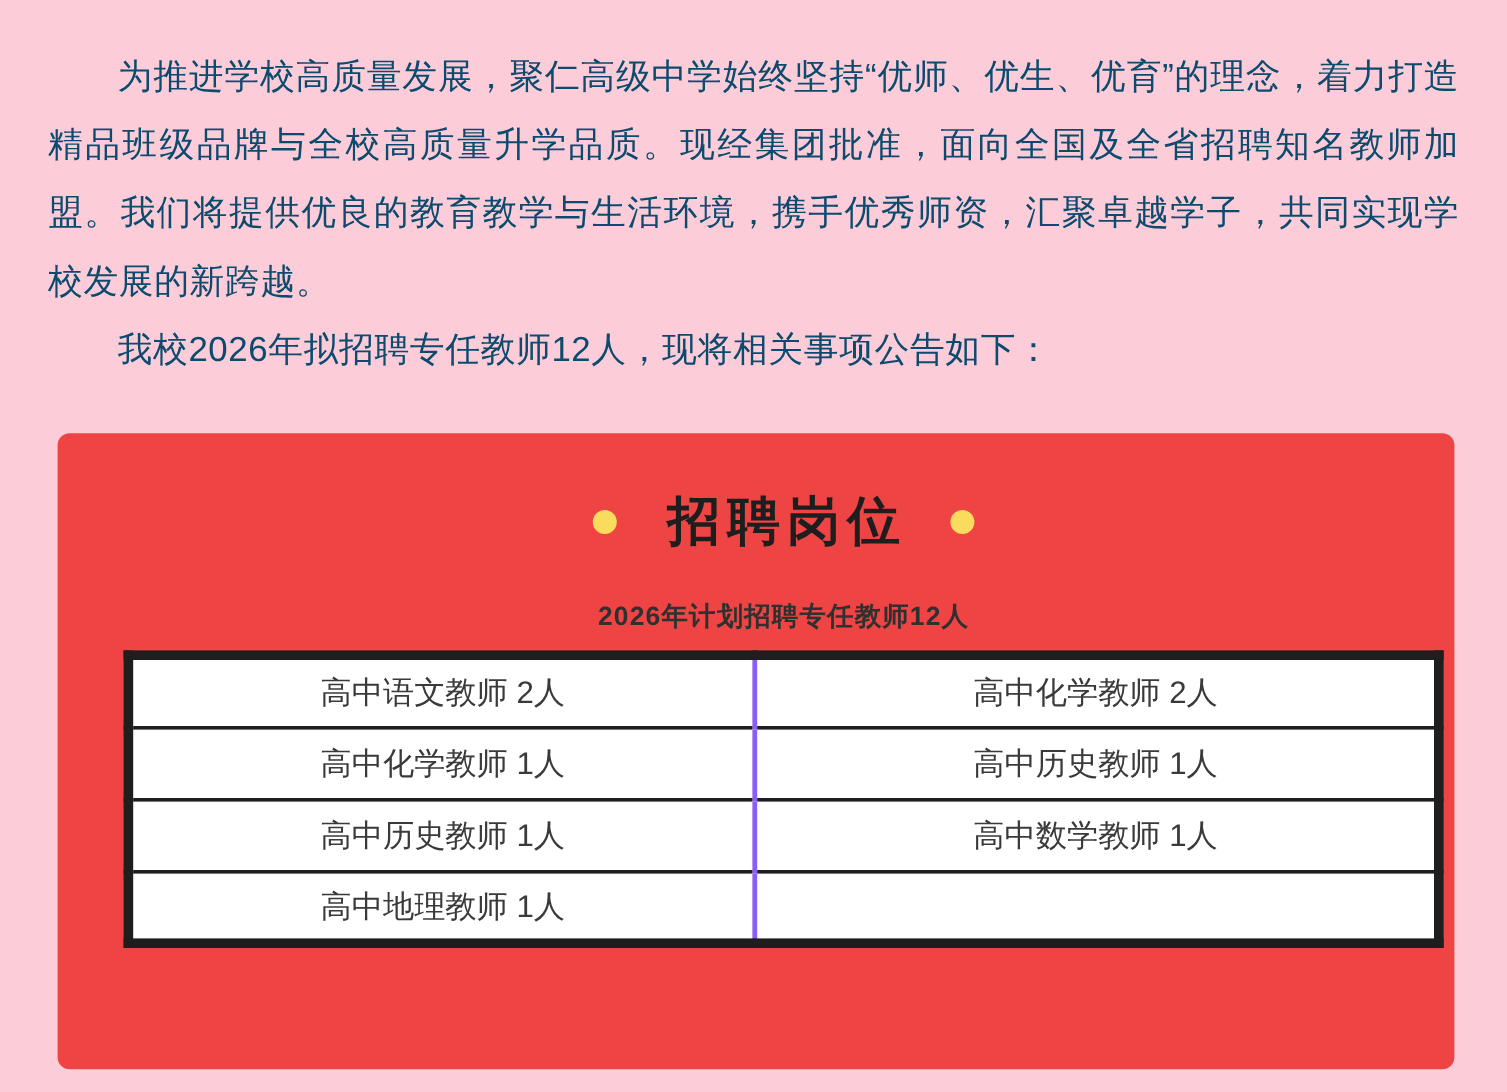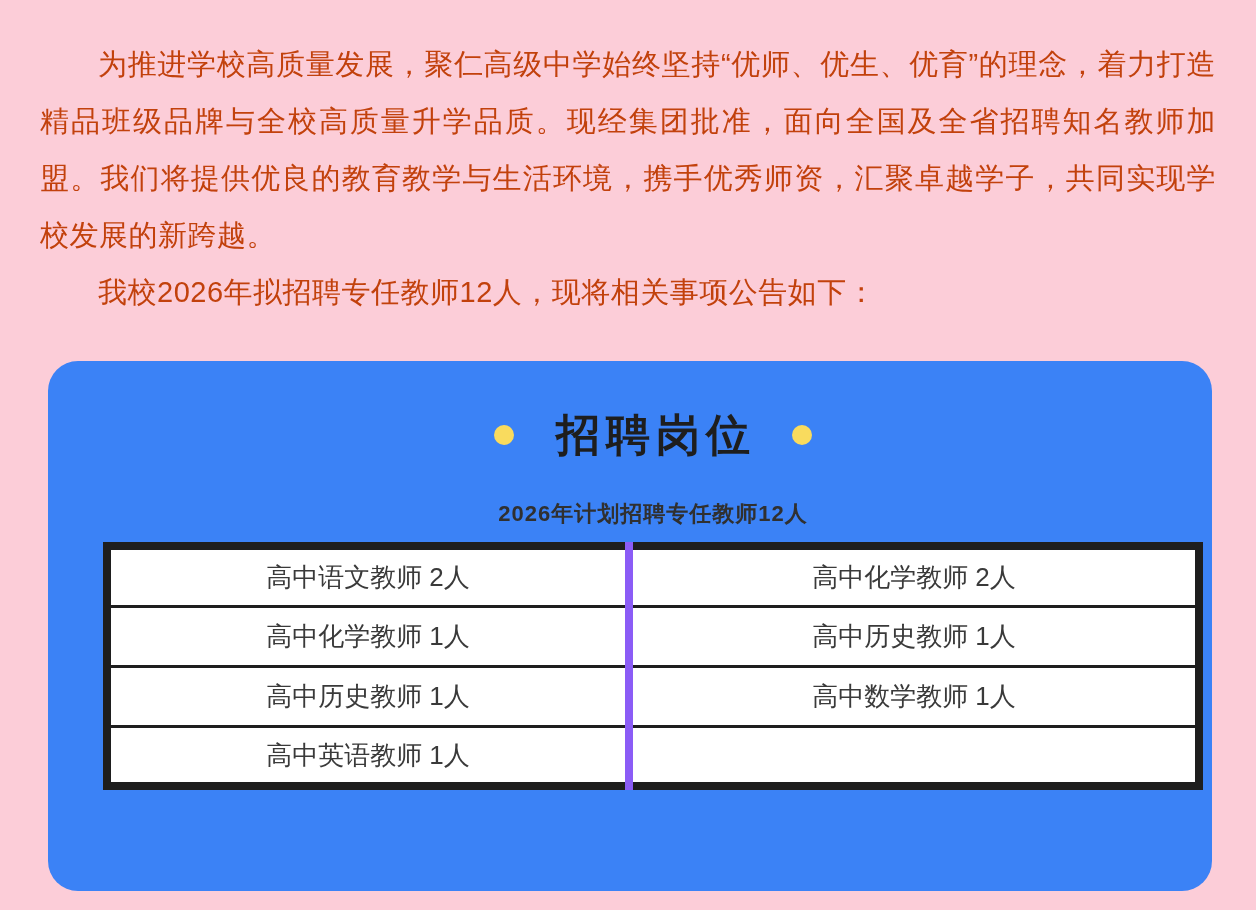--- a/index.html
+++ b/index.html
@@ -11,30 +11,30 @@
     overflow: hidden;
   }
   .page { width: 1256px; height: 910px; background: #fccdd8; }
 
   .intro { padding: 36px 40px 0 40px; }
   .para {
     font-size: 29px;
     line-height: 57px;
     text-align: justify;
     text-indent: 2em;
-    color: #c2410c;
+    color: #0c4a6e;
     letter-spacing: 0.5px;
   }
 
   .card {
     width: 1164px;
     height: 530px;
     margin: 40px 44px 0 48px;
-    background: #3b82f6;
-    border-radius: 30px;
+    background: #ef4444;
+    border-radius: 10px;
     padding-left: 46px;
   }
 
   .title-row {
     display: flex;
     align-items: center;
     justify-content: center;
     gap: 36px;
     padding-top: 50px;
   }
@@ -74,21 +74,21 @@
     border: 3px solid #1e1e1e;
     height: 60px;
     text-align: center;
     vertical-align: middle;
     font-size: 26px;
     color: #3a3a3a;
     background: #ffffff;
   }
   .positions td.col-left {
     width: 47.8%;
-    border-right: 8px solid #8b5cf6;
+    border-right: 4px solid #8b5cf6;
   }
   .positions td.col-right { width: 52.2%; }
 </style>
 </head>
 <body>
 
 <div class="page">
 
   <div class="intro">
     <p class="para">为推进学校高质量发展，聚仁高级中学始终坚持“优师、优生、优育”的理念，着力打造精品班级品牌与全校高质量升学品质。现经集团批准，面向全国及全省招聘知名教师加盟。我们将提供优良的教育教学与生活环境，携手优秀师资，汇聚卓越学子，共同实现学校发展的新跨越。</p>
@@ -113,21 +113,21 @@
         </tr>
         <tr>
           <td class="col-left">高中化学教师 1人</td>
           <td class="col-right">高中历史教师 1人</td>
         </tr>
         <tr>
           <td class="col-left">高中历史教师 1人</td>
           <td class="col-right">高中数学教师 1人</td>
         </tr>
         <tr>
-          <td class="col-left">高中英语教师 1人</td>
+          <td class="col-left">高中地理教师 1人</td>
           <td class="col-right"></td>
         </tr>
       </tbody>
     </table>
 
   </section>
 
 </div>
 
 </body></html>

